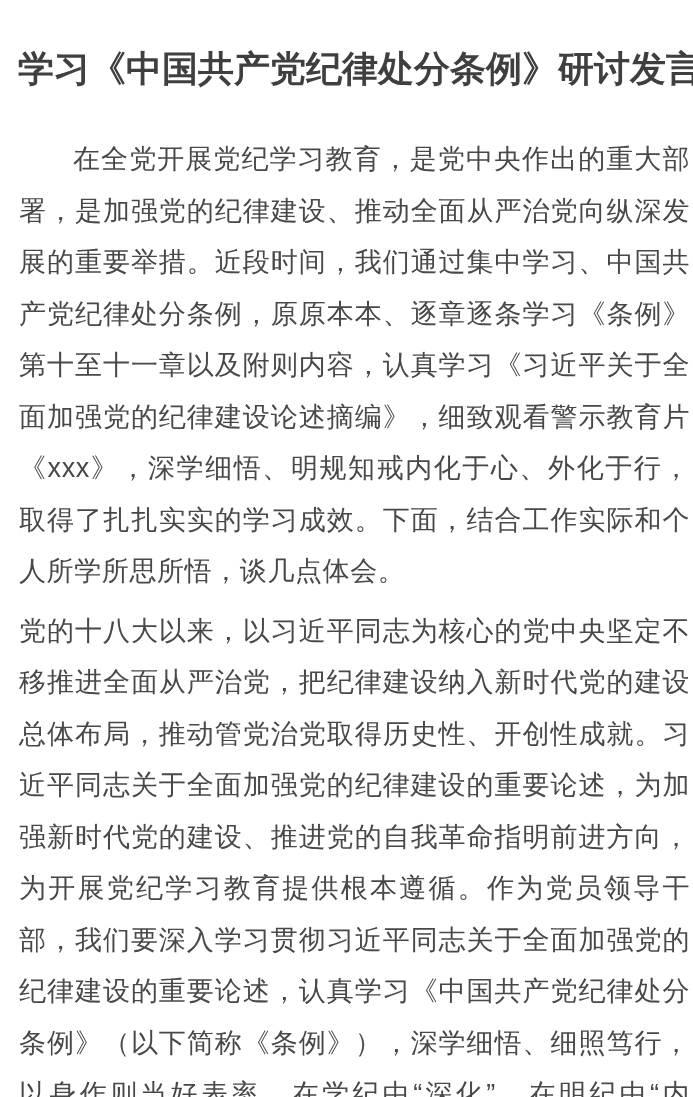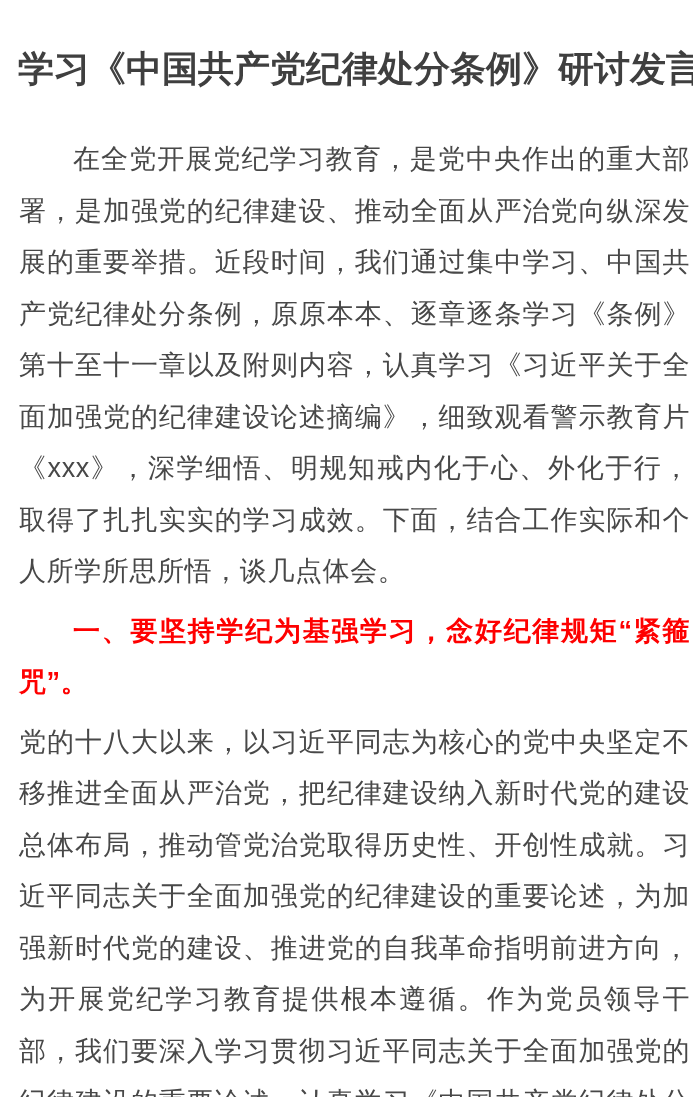--- a/index.html
+++ b/index.html
@@ -50,16 +50,15 @@
   }
 </style>
 </head>
 <body>
 
 <div class="page">
   <h1 class="doc-title">学习《中国共产党纪律处分条例》研讨发言</h1>
 
   <p class="para first indent">在全党开展党纪学习教育，是党中央作出的重大部署，是加强党的纪律建设、推动全面从严治党向纵深发展的重要举措。近段时间，我们通过集中学习、中国共产党纪律处分条例，原原本本、逐章逐条学习《条例》第十至十一章以及附则内容，认真学习《习近平关于全面加强党的纪律建设论述摘编》，细致观看警示教育片《xxx》，深学细悟、明规知戒内化于心、外化于行，取得了扎扎实实的学习成效。下面，结合工作实际和个人所学所思所悟，谈几点体会。</p>
 
-  <p class="para indent section-heading">一、要坚持学纪为基强学习，念好纪律规矩“紧箍咒”。</p>
 
   <p class="para">党的十八大以来，以习近平同志为核心的党中央坚定不移推进全面从严治党，把纪律建设纳入新时代党的建设总体布局，推动管党治党取得历史性、开创性成就。习近平同志关于全面加强党的纪律建设的重要论述，为加强新时代党的建设、推进党的自我革命指明前进方向，为开展党纪学习教育提供根本遵循。作为党员领导干部，我们要深入学习贯彻习近平同志关于全面加强党的纪律建设的重要论述，认真学习《中国共产党纪律处分条例》（以下简称《条例》），深学细悟、细照笃行，以身作则当好表率，在学纪中“深化”、在明纪中“内化”、在守纪中“转化”，真正把纪律规矩转化为政治自觉、</p>
 </div>
 
 </body></html>

